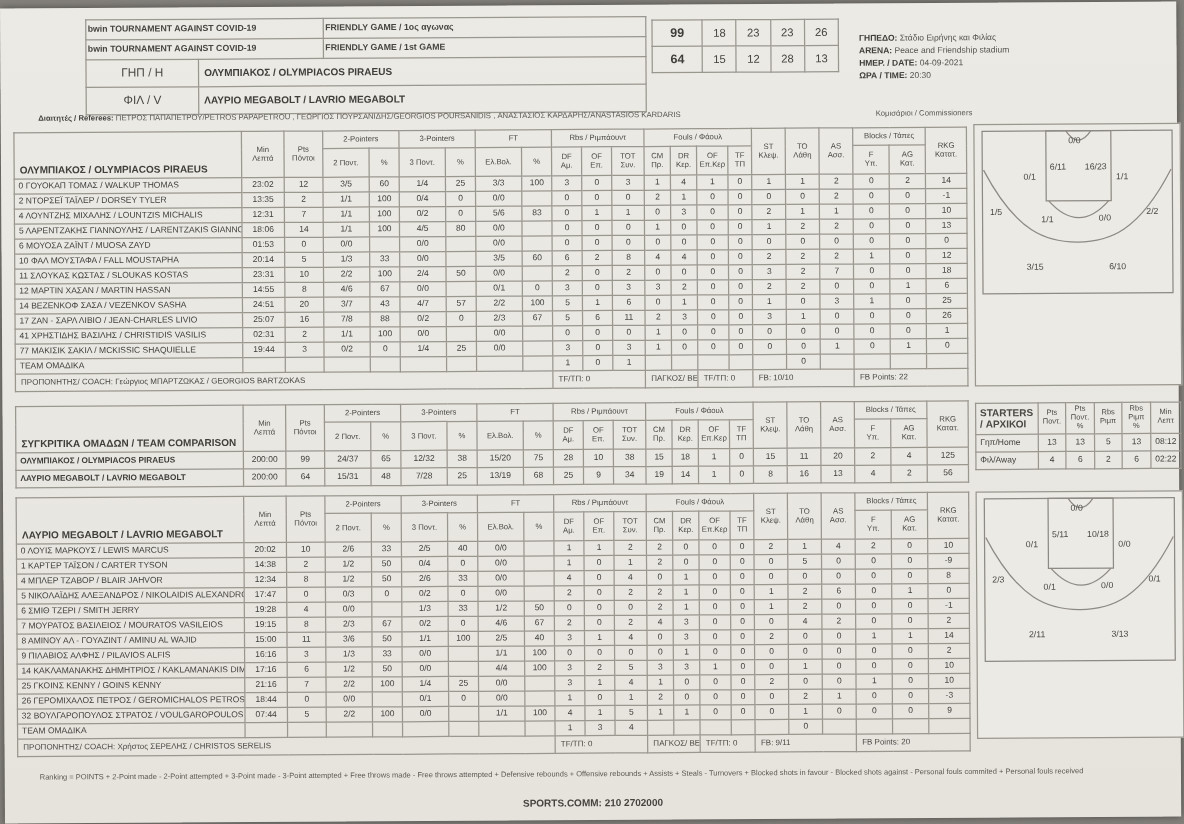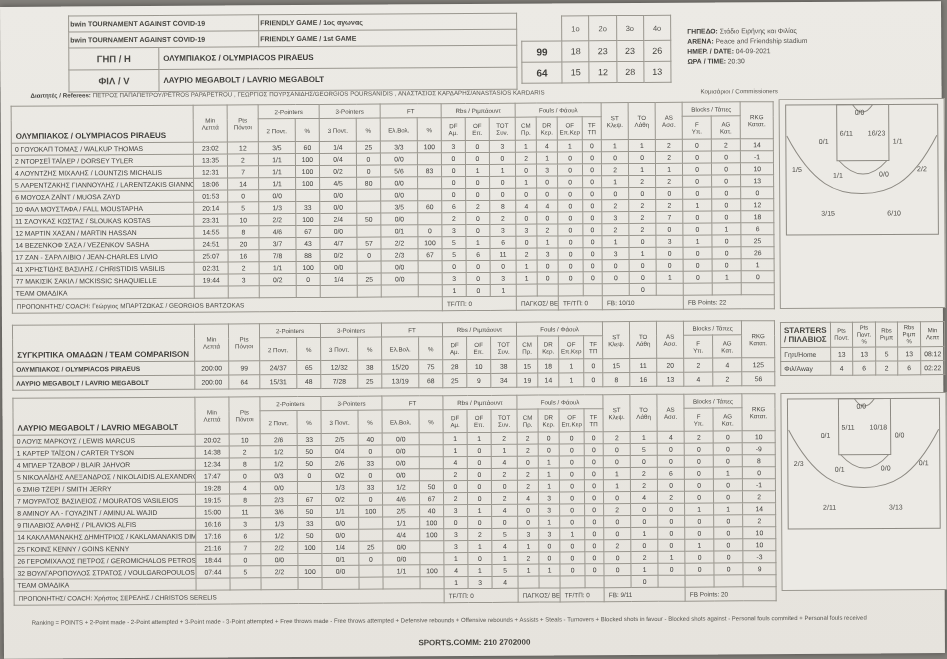--- a/index.html
+++ b/index.html
@@ -6,21 +6,21 @@
     background:#83807b;font-family:"Liberation Sans",sans-serif;}
   .paper{position:absolute;left:2px;top:4px;width:941px;height:652px;
     background:linear-gradient(180deg,#eceae5 0%,#e9e7e1 55%,#e6e3dd 100%);
     transform:rotate(-0.35deg);transform-origin:50% 50%;
     box-shadow:0 0 6px rgba(0,0,0,.45);color:#3d3d3d;}
   table{border-collapse:collapse;table-layout:fixed;}
   td,th{border:1px solid #9a978f;padding:0 1px;overflow:hidden;white-space:nowrap;
     font-weight:normal;color:#3f3e3b;}
   
   .hdr{position:absolute;left:68px;top:9px;width:448px;}
-  .hdr td{font-size:7px;height:15px;font-weight:bold;}
+  .hdr td{font-size:7px;height:15px;}
   .hdr .b{font-weight:bold;color:#45443f;}
   .hdr .code{font-size:9.5px;text-align:center;height:21px;color:#4a4945;}
   .hdr .tmname{font-size:8px;font-weight:bold;padding-left:4px;}
   .scorebox{position:absolute;left:521px;top:12px;width:150px;}
   .scorebox td{text-align:center;font-size:7.5px;}
   .scorebox .noline{border:none;background:transparent;}
   .scorebox .q{height:24px;color:#55544f;}
   .scorebox .tot{font-size:10px;font-weight:bold;height:20px;}
   .scorebox .qs{font-size:9px;height:20px;color:#45443f;}
   .venue{position:absolute;left:687px;top:24px;width:250px;font-size:6.8px;line-height:10px;color:#55534e;}
@@ -95,27 +95,20 @@
 
   <table class="scorebox">
     <colgroup>
         <col style="width:40px">
         <col style="width:27px">
         <col style="width:27px">
         <col style="width:27px">
         <col style="width:27px">
       </colgroup>
     <tbody>
-        <tr>
-      <td class="noline"></td>
-      <td class="q">1ο</td>
-      <td class="q">2ο</td>
-      <td class="q">3ο</td>
-      <td class="q">4ο</td>
-    </tr>
     <tr>
       <td class="tot">99</td>
       <td class="qs">18</td>
       <td class="qs">23</td>
       <td class="qs">23</td>
       <td class="qs">26</td>
     </tr>
     <tr>
       <td class="tot">64</td>
       <td class="qs">15</td>
@@ -670,21 +663,21 @@
         <col style="width:50px">
         <col style="width:22px">
         <col style="width:23px">
         <col style="width:22px">
         <col style="width:23px">
         <col style="width:24px">
       </colgroup>
     <thead>
       <tr>
         <th class="title">STARTERS
-/ ΠΙΛΑΒΙΟΣ</th>
+/ ΑΡΧΙΚΟΙ</th>
         <th>Pts
 Ποντ.</th>
         <th>Pts
 Ποντ.
 %</th>
         <th>Rbs
 Ριμπ</th>
         <th>Rbs
 Ριμπ
 %</th>

